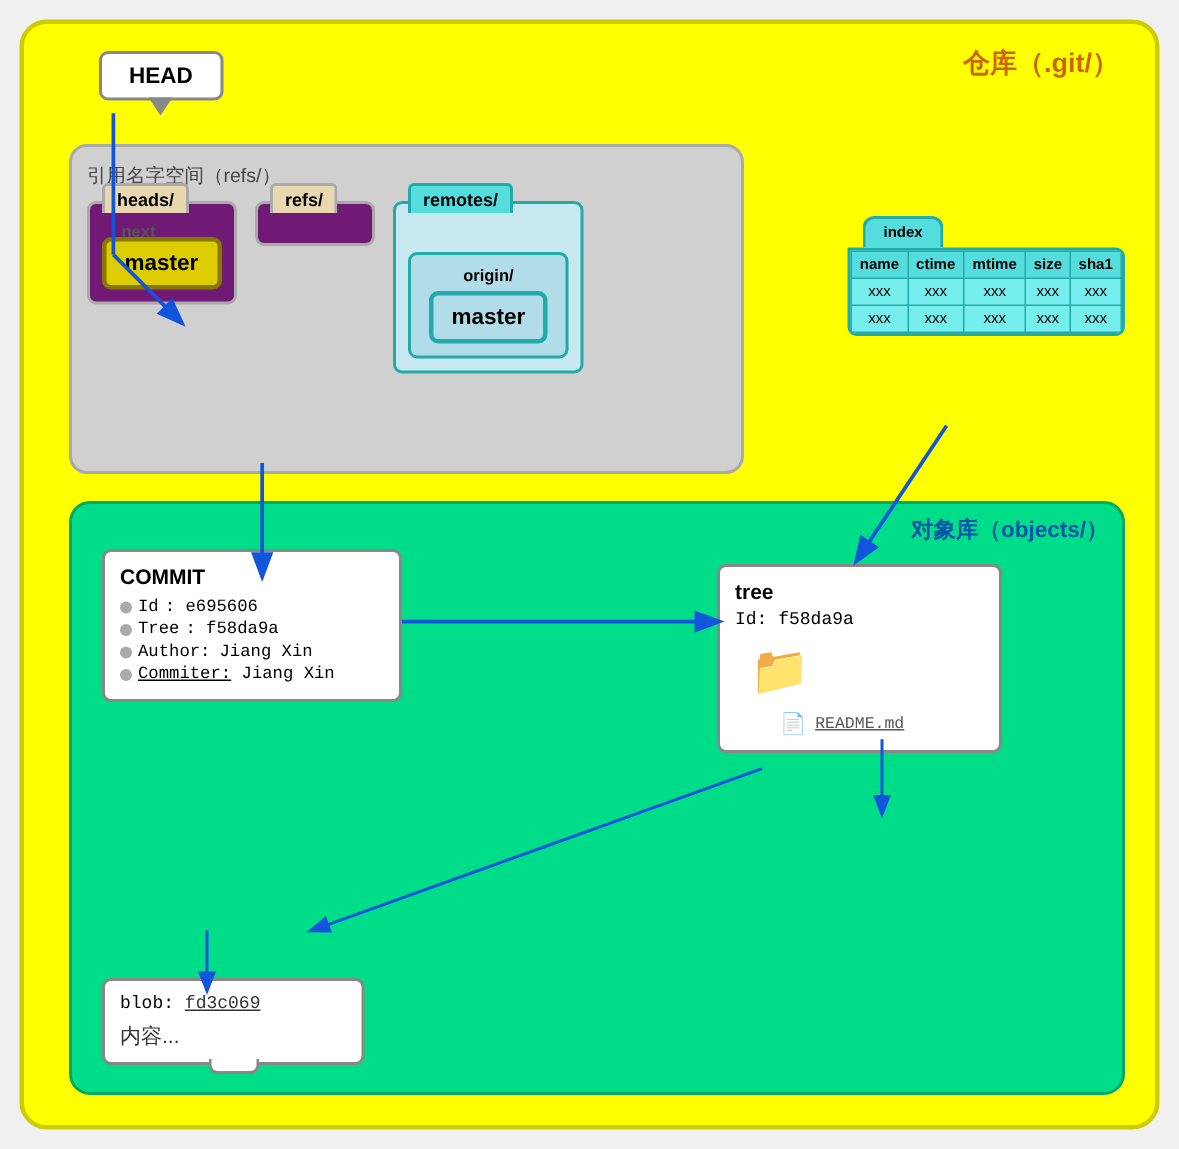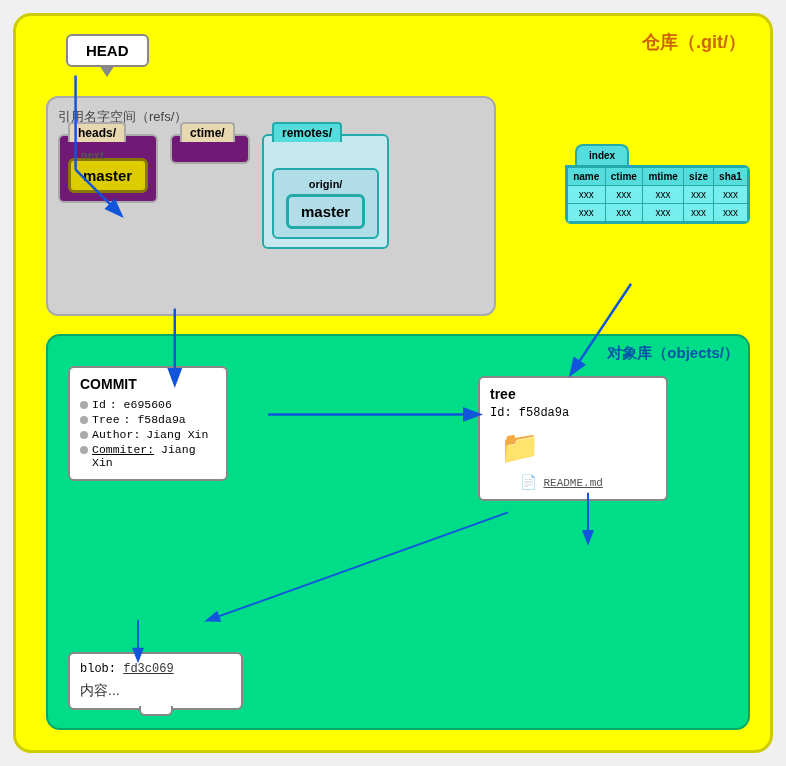--- a/index.html
+++ b/index.html
@@ -232,21 +232,21 @@
       font-weight: bold;
       color: #0055aa;
       font-family: Arial, sans-serif;
     }
 
     
     .commit-box {
       position: absolute;
       top: 30px;
       left: 20px;
-      width: 160px;
+      width: 200px;
       background: white;
       border: 2px solid #888;
       border-radius: 6px;
       padding: 8px 10px;
       font-size: 12px;
       font-family: 'Courier New', monospace;
     }
     .commit-box .box-title {
       font-weight: bold;
       font-size: 14px;
@@ -379,21 +379,21 @@
 
       <div class="folder-box" style="min-width:100px;">
         <div class="folder-tab">heads/</div>
         <div class="master-badge">
           <span class="next-label">next</span>
           <span>master</span>
         </div>
       </div>
 
       <div class="folder-box" style="min-width:80px; padding-top:18px;">
-        <div class="folder-tab">ctime/</div>
+        <div class="folder-tab">refs/</div>
       </div>
 
       <div class="folder-box" style="min-width:100px; padding-top:18px; background:#c8e8f0; border-color:#2aa;">
         <div class="folder-tab cyan">remotes/</div>
         <div class="origin-folder">
           <div style="font-size:11px; font-weight:bold; font-family:Arial,sans-serif; margin-bottom:4px;">origin/</div>
           <div class="master-badge" style="background:#b0dde8; border-color:#2aa; margin-top:2px;">
             <span>master</span>
           </div>
         </div>

